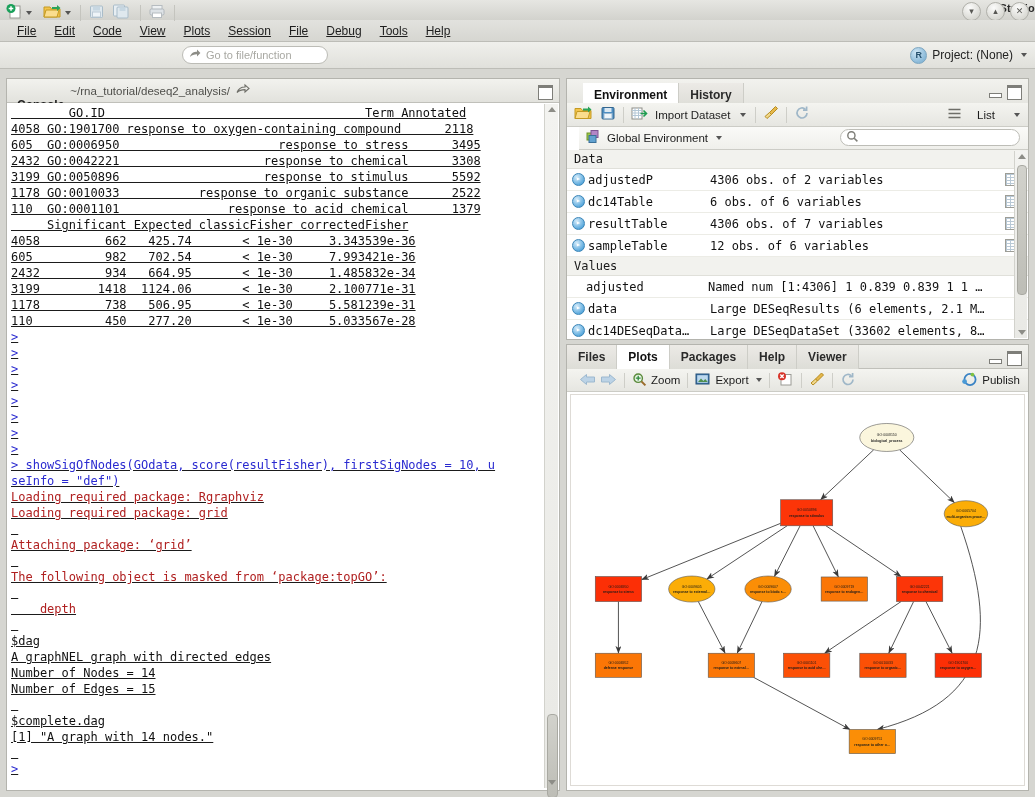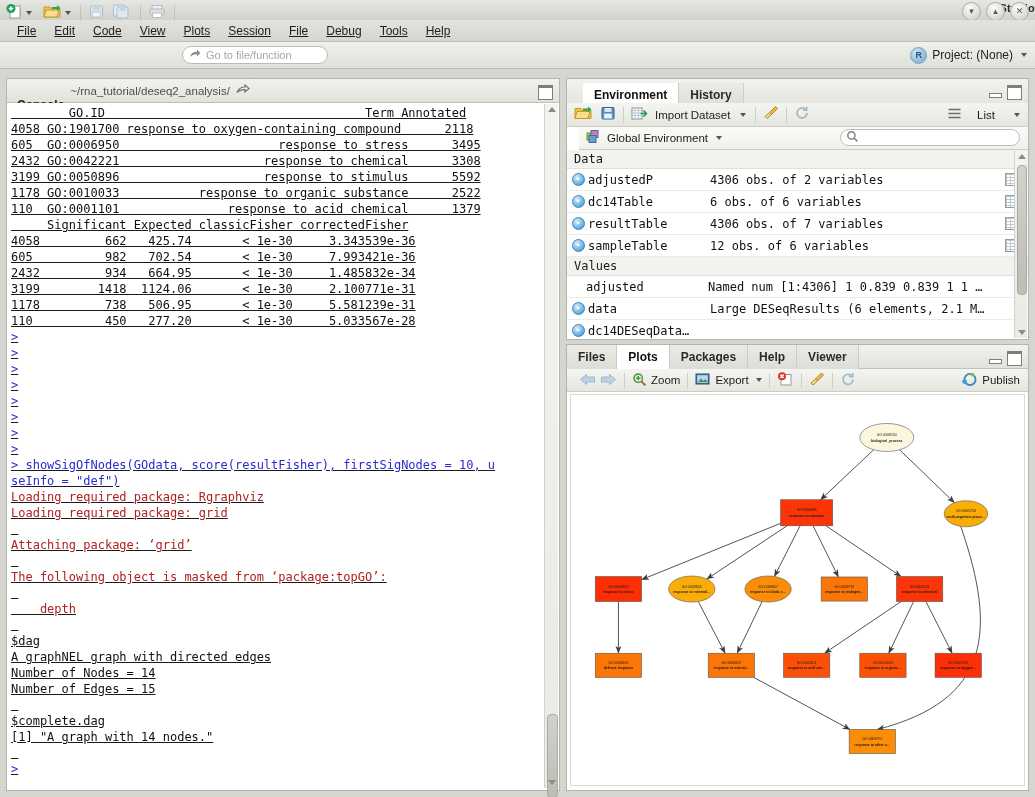--- a/index.html
+++ b/index.html
@@ -467,20 +467,21 @@
         </div>
         <div class="env-row">
           <span class="exp">▸</span>
           <span class="nm">data</span>
           <span class="vl">Large DESeqResults (6 elements, 2.1 M…</span>
           <span style="width: 21px;"></span>
         </div>
         <div class="env-row">
           <span class="exp">▸</span>
           <span class="nm">dc14DESeqData…</span>
+          <span class="vl">Large DESeqDataSet (33602 elements, 8…</span>
           <span style="width: 21px;"></span>
         </div>
       </div>
 
     <div class="vscroll" style="top:72px;bottom:1px;width:12px;">
       <div class="arr up" style="left:2.5px;"></div>
       <div class="thumb" style="top:14px;height:128px;width:8px;"></div>
       <div class="arr dn" style="left:2.5px;"></div>
     </div>
   </div>

